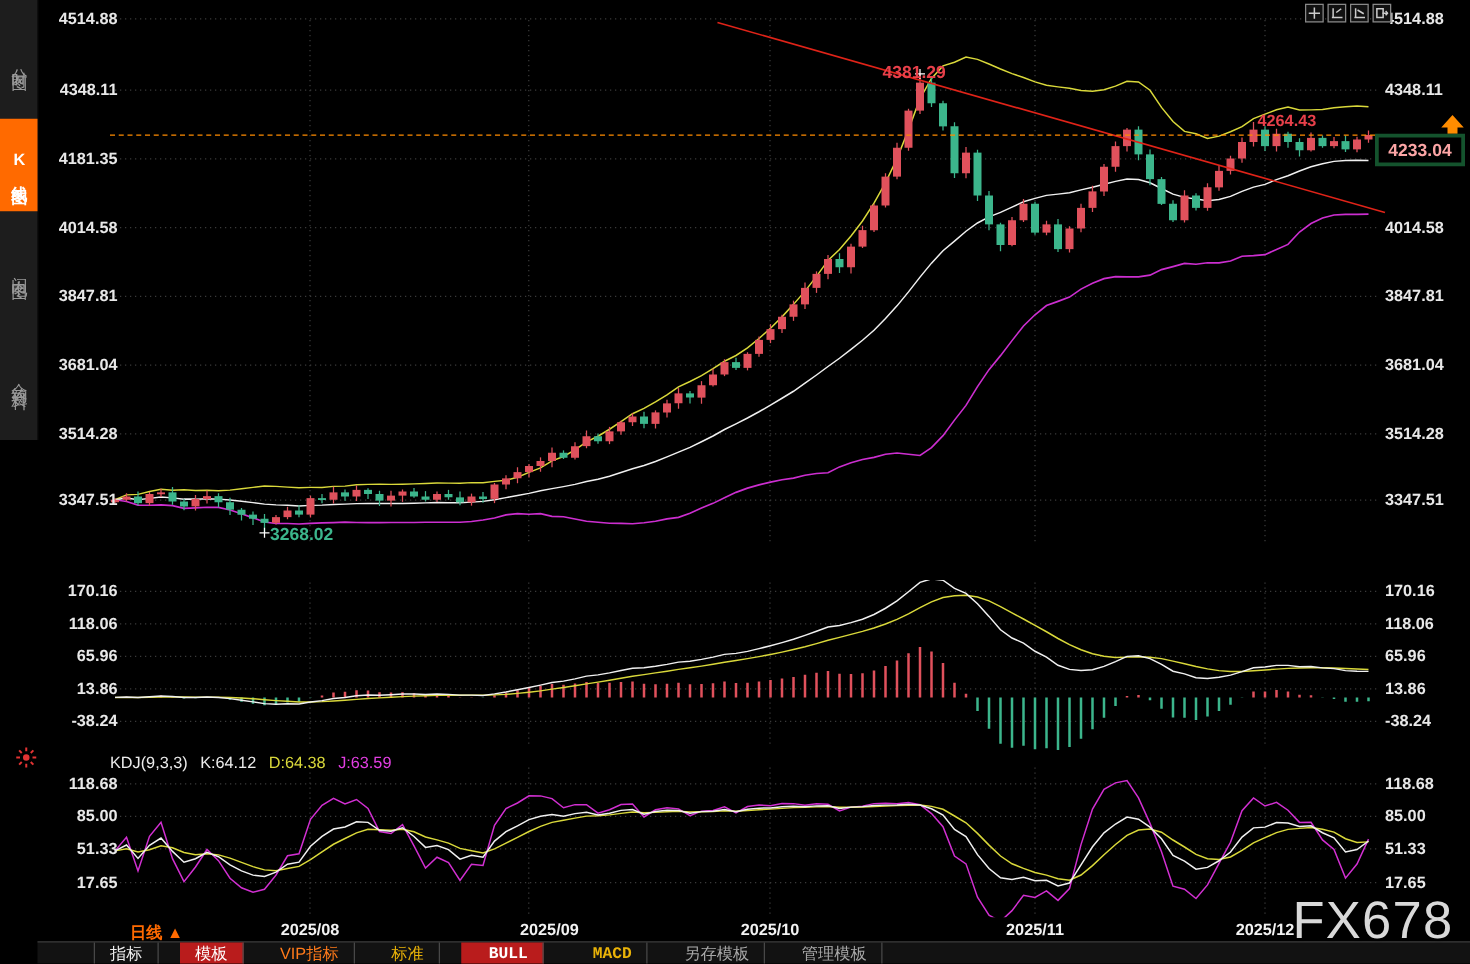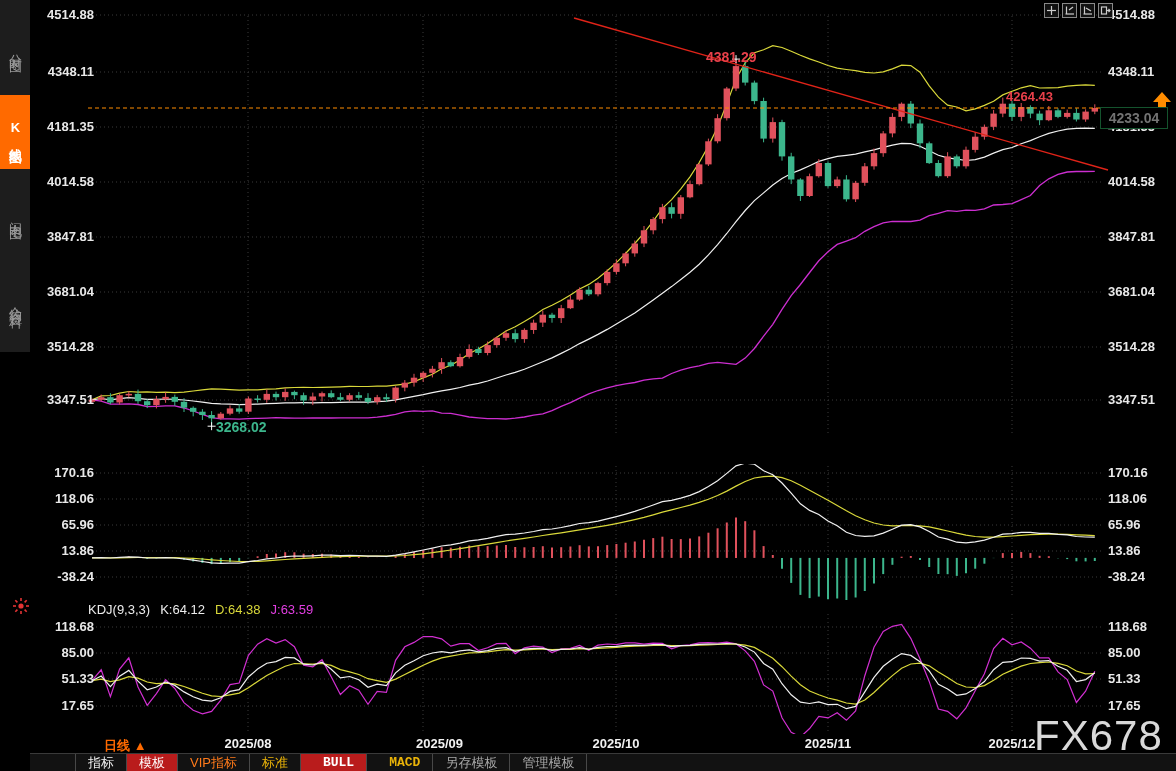--- a/index.html
+++ b/index.html
@@ -23,27 +23,27 @@
   #hdr .mag{color:#e23ee2;}
   
   .paneHdr{position:absolute;left:88px;display:flex;gap:10px;font-size:13px;z-index:5;}
   .paneHdr .w{color:#ececec;}.paneHdr .yel{color:#d9d83a;}.paneHdr .mag{color:#e23ee2;}
   
   .axl{position:absolute;left:32px;width:62px;text-align:right;font-size:13px;font-weight:bold;color:#e8e8e8;line-height:16px;z-index:4;}
   .axr{position:absolute;left:1108px;width:66px;font-size:13px;font-weight:bold;color:#e8e8e8;line-height:16px;z-index:4;}
   .xlab{position:absolute;width:80px;text-align:center;top:736px;font-size:13px;font-weight:bold;color:#f2f2f2;z-index:5;}
   .ann{position:absolute;font-size:14px;font-weight:bold;z-index:5;white-space:nowrap;}
   
-  #pricebox{position:absolute;left:1100px;top:107px;width:66px;height:20px;border:1px solid #14532d;background:#000;
-            color:#737373;font-size:14px;font-weight:bold;text-align:center;line-height:20px;z-index:7;}
+  #pricebox{position:absolute;left:1100px;top:107px;width:66px;height:20px;border:3px solid #14532d;background:#000;
+            color:#fca5a5;font-size:14px;font-weight:bold;text-align:center;line-height:20px;z-index:7;}
   
   #xstrip{position:absolute;left:30px;top:734px;width:1146px;height:19px;background:#000;z-index:3;}
   #periodSel{position:absolute;left:104px;top:737px;font-size:13px;font-weight:bold;color:#ff6a00;cursor:pointer;z-index:6;}
   #toolbar{position:absolute;left:30px;top:753px;width:1146px;height:18px;background:#121212;border-top:1px solid #3a3a3a;
-           display:flex;align-items:center;padding-left:45px;box-sizing:border-box;z-index:6;}
+           display:flex;align-items:center;padding-left:45px;box-sizing:border-box;z-index:6;gap:17px;}
   .tab{font-size:13px;height:18px;line-height:18px;padding:0 12px;border-right:1px solid #484848;cursor:pointer;white-space:nowrap;}
   .tab:first-child{border-left:1px solid #484848;}
   .tab.plain{color:#f0f0f0;}.tab.plain2{color:#eab308;}.tab.muted{color:#a8a8a8;}.tab.vip{color:#ff7a1a;}
   .tab.active{background:#b91c1c;color:#fff;}
   .tab.mono{font-family:"Liberation Mono",monospace;font-weight:bold;padding-left:22px;}
   #watermark{position:absolute;left:1034px;top:712px;font-size:42px;color:#d9d9d9;letter-spacing:1px;z-index:8;
              text-shadow:1px 1px 2px #000;}
   
   #topicons{position:absolute;left:1044px;top:3px;display:flex;gap:3px;z-index:6;}
   .tico{width:13px;height:13px;border:1px solid #888;background:#111;display:flex;align-items:center;justify-content:center;cursor:pointer;}

